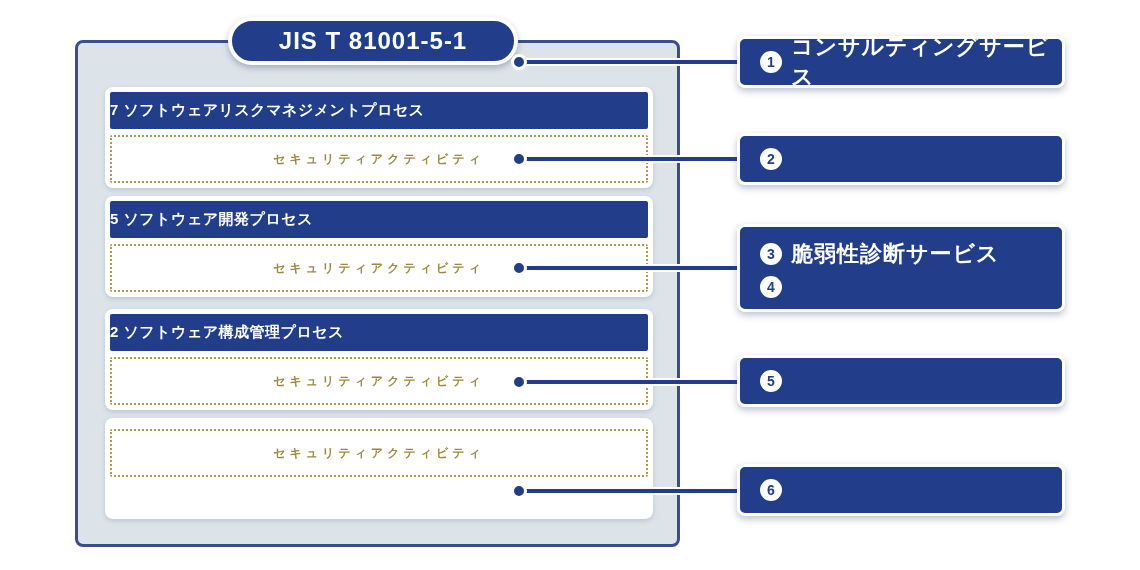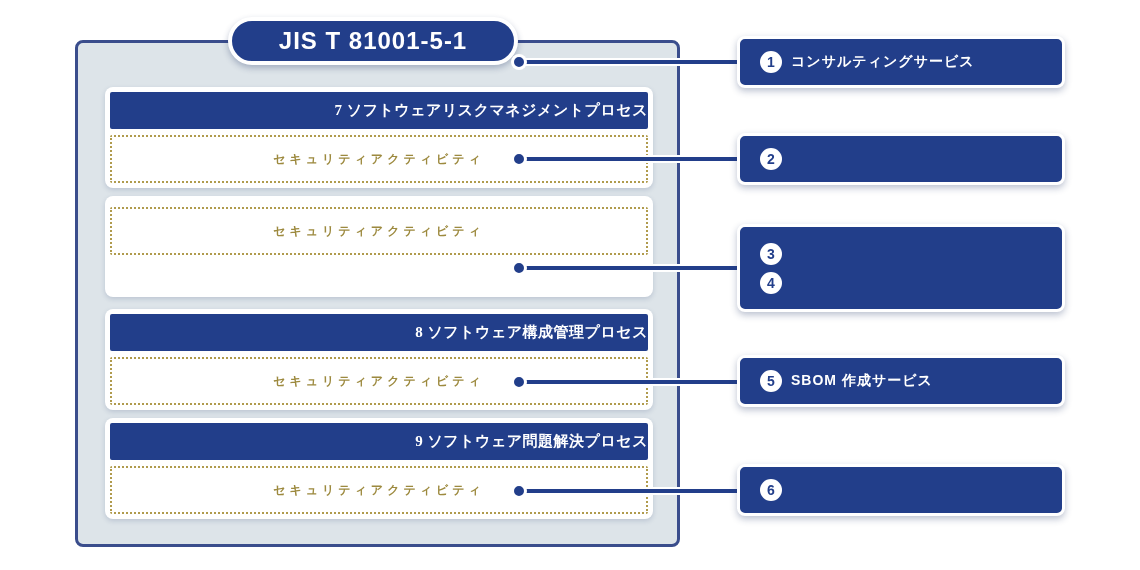--- a/index.html
+++ b/index.html
@@ -46,21 +46,21 @@
   .group{
     position:absolute;left:105px;width:548px;height:101px;
     background:var(--white);
     border-radius:8px;
     box-shadow:0 2px 5px rgba(40,60,110,.18);
     padding:5px;
     z-index:2;
   }
   .group-header{
     height:37px;background:var(--navy-box);border-radius:2px;
-    display:flex;align-items:center;justify-content:flex-end;font-family:Liberation Serif, serif;
+    display:flex;align-items:center;justify-content:flex-start;
   }
   .group-header span{
     color:var(--white);font-size:15px;font-weight:bold;letter-spacing:.5px;
   }
   .activity{
     margin-top:6px;height:48px;
     background:var(--white);
     border:2px dotted var(--gold-dots);
     border-radius:2px;
     display:flex;align-items:center;justify-content:center;
@@ -103,58 +103,58 @@
   .service.double{height:88px;}
   .service-row{display:flex;align-items:center;gap:9px;}
   .num{
     width:22px;height:22px;border-radius:50%;
     background:var(--white);color:var(--navy-box);
     font-size:14px;font-weight:bold;
     display:flex;align-items:center;justify-content:center;
     flex:0 0 auto;
   }
   .service-row .label{
-    color:var(--white);font-size:14px;font-weight:bold;letter-spacing:1px;
+    color:var(--white);font-size:22px;font-weight:bold;letter-spacing:1px;
   }
 </style>
 </head>
 <body>
 
 <div class="canvas">
 
   <div class="panel"></div>
 
   <div class="group" style="top:87px">
     <div class="group-header">
       <span>7 ソフトウェアリスクマネジメントプロセス</span>
     </div>
     <div class="activity">
       <span>セキュリティアクティビティ</span>
     </div>
   </div>
 
   <div class="group" style="top:196px">
+    <div class="group-header">
+      <span>5 ソフトウェア開発プロセス</span>
+    </div>
     <div class="activity">
       <span>セキュリティアクティビティ</span>
     </div>
   </div>
 
   <div class="group" style="top:309px">
     <div class="group-header">
-      <span>8 ソフトウェア構成管理プロセス</span>
+      <span>2 ソフトウェア構成管理プロセス</span>
     </div>
     <div class="activity">
       <span>セキュリティアクティビティ</span>
     </div>
   </div>
 
   <div class="group" style="top:418px">
-    <div class="group-header">
-      <span>9 ソフトウェア問題解決プロセス</span>
-    </div>
     <div class="activity">
       <span>セキュリティアクティビティ</span>
     </div>
   </div>
 
   <div class="line" style="top:60px"></div>
   <div class="line" style="top:157px"></div>
   <div class="line" style="top:266px"></div>
   <div class="line" style="top:380px"></div>
   <div class="line" style="top:489px"></div>
@@ -178,30 +178,30 @@
 
   <div class="service single" style="top:133px">
     <div class="service-row">
       <span class="num">2</span>
     </div>
   </div>
 
   <div class="service double" style="top:224px">
     <div class="service-row">
       <span class="num">3</span>
+      <span class="label">脆弱性診断サービス</span>
     </div>
     <div class="service-row">
       <span class="num">4</span>
     </div>
   </div>
 
   <div class="service single" style="top:355px">
     <div class="service-row">
       <span class="num">5</span>
-      <span class="label">SBOM 作成サービス</span>
     </div>
   </div>
 
   <div class="service single" style="top:464px">
     <div class="service-row">
       <span class="num">6</span>
     </div>
   </div>
 
 </div>

